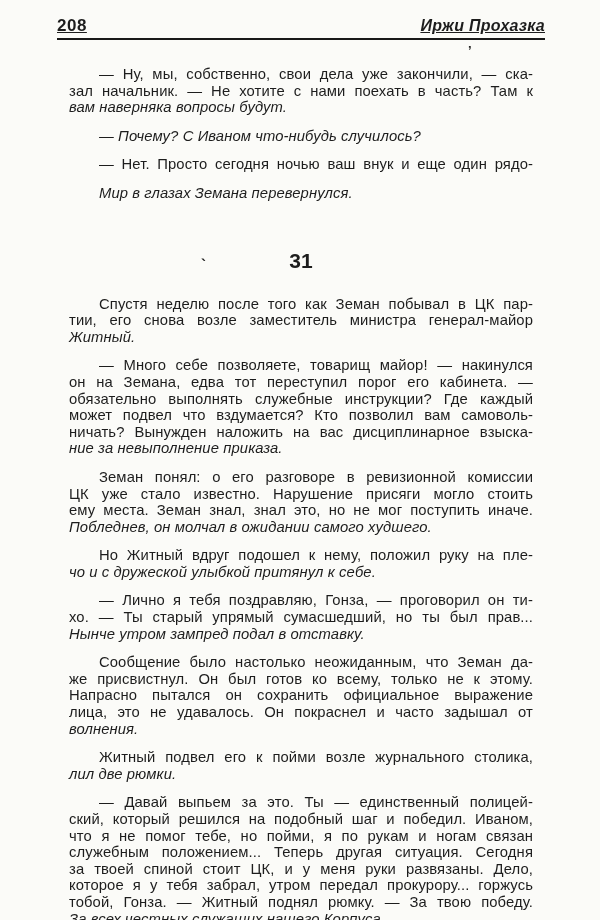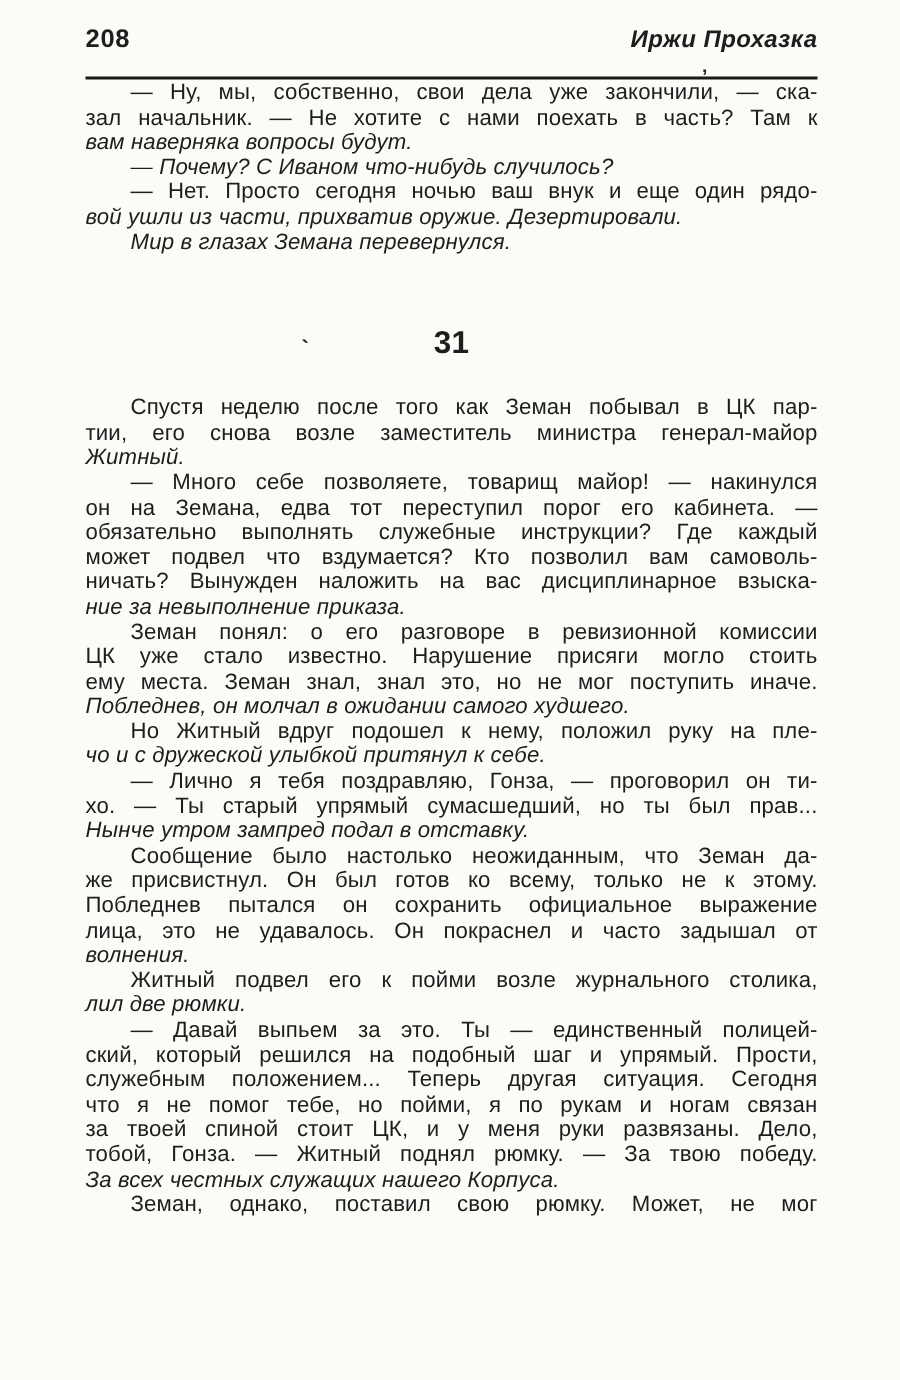--- a/index.html
+++ b/index.html
@@ -14,21 +14,22 @@
   }
   .header {
     position: absolute;
     left: 57px;
     right: 55px;
     top: 16px;
     display: flex;
     justify-content: space-between;
     align-items: baseline;
     border-bottom: 2.5px solid #191919;
-    padding-bottom: 15px;
+    padding-bottom: 2px;
+    text-decoration: underline;
   }
   .pageno {
     font-weight: bold;
     font-size: 17px;
     letter-spacing: 0.5px;
   }
   .author {
     font-weight: bold;
     font-style: italic;
     font-size: 16px;
@@ -43,21 +44,21 @@
   }
   .body {
     position: absolute;
     left: 57px;
     right: 55px;
     top: 54px;
     font-size: 14.8px;
     line-height: 16.6px;
     letter-spacing: 0.1px;
   }
-  .para { margin: 0; padding: 0; }
+  .para { margin: 12px; padding: 0; }
   .line {
     text-align: justify;
     text-align-last: justify;
     height: 16.6px;
     white-space: normal;
   }
   .line.first { text-indent: 30px; }
   .line.plast { text-align-last: left; font-style: italic; }
   .chapter {
     position: relative;
@@ -91,21 +92,20 @@
       <div class="para">
         <div class="line first">— Ну, мы, собственно, свои дела уже закончили, — ска-</div>
         <div class="line">зал начальник. — Не хотите с нами поехать в часть? Там к</div>
         <div class="line plast">вам наверняка вопросы будут.</div>
       </div>
       <div class="para">
         <div class="line first plast">— Почему? С Иваном что-нибудь случилось?</div>
       </div>
       <div class="para">
         <div class="line first">— Нет. Просто сегодня ночью ваш внук и еще один рядо-</div>
-        <div class="line plast">вой ушли из части, прихватив оружие. Дезертировали.</div>
       </div>
       <div class="para">
         <div class="line first plast">Мир в глазах Земана перевернулся.</div>
       </div>
       <div class="chapter"><span class="mark">`</span><span>31</span></div>
       <div class="para">
         <div class="line first">Спустя неделю после того как Земан побывал в ЦК пар-</div>
         <div class="line">тии, его снова возле заместитель министра генерал-майор</div>
         <div class="line plast">Житный.</div>
       </div>
@@ -128,34 +128,35 @@
         <div class="line plast">чо и с дружеской улыбкой притянул к себе.</div>
       </div>
       <div class="para">
         <div class="line first">— Лично я тебя поздравляю, Гонза, — проговорил он ти-</div>
         <div class="line">хо. — Ты старый упрямый сумасшедший, но ты был прав...</div>
         <div class="line plast">Нынче утром зампред подал в отставку.</div>
       </div>
       <div class="para">
         <div class="line first">Сообщение было настолько неожиданным, что Земан да-</div>
         <div class="line">же присвистнул. Он был готов ко всему, только не к этому.</div>
-        <div class="line">Побледнев пытался он сохранить официальное выражение</div>
+        <div class="line">Напрасно пытался он сохранить официальное выражение</div>
         <div class="line">лица, это не удавалось. Он покраснел и часто задышал от</div>
         <div class="line plast">волнения.</div>
       </div>
       <div class="para">
         <div class="line first">Житный подвел его к пойми возле журнального столика,</div>
         <div class="line plast">лил две рюмки.</div>
       </div>
       <div class="para">
         <div class="line first">— Давай выпьем за это. Ты — единственный полицей-</div>
-        <div class="line">ский, который решился на подобный шаг и упрямый. Прости,</div>
+        <div class="line">ский, который решился на подобный шаг и победил. Иваном,</div>
+        <div class="line">что я не помог тебе, но пойми, я по рукам и ногам связан</div>
         <div class="line">служебным положением... Теперь другая ситуация. Сегодня</div>
-        <div class="line">что я не помог тебе, но пойми, я по рукам и ногам связан</div>
         <div class="line">за твоей спиной стоит ЦК, и у меня руки развязаны. Дело,</div>
+        <div class="line">которое я у тебя забрал, утром передал прокурору... горжусь</div>
         <div class="line">тобой, Гонза. — Житный поднял рюмку. — За твою победу.</div>
         <div class="line plast">За всех честных служащих нашего Корпуса.</div>
       </div>
       <div class="para">
         <div class="line first">Земан, однако, поставил свою рюмку. Может, не мог</div>
       </div>
     </main>
 
 </div>
 

